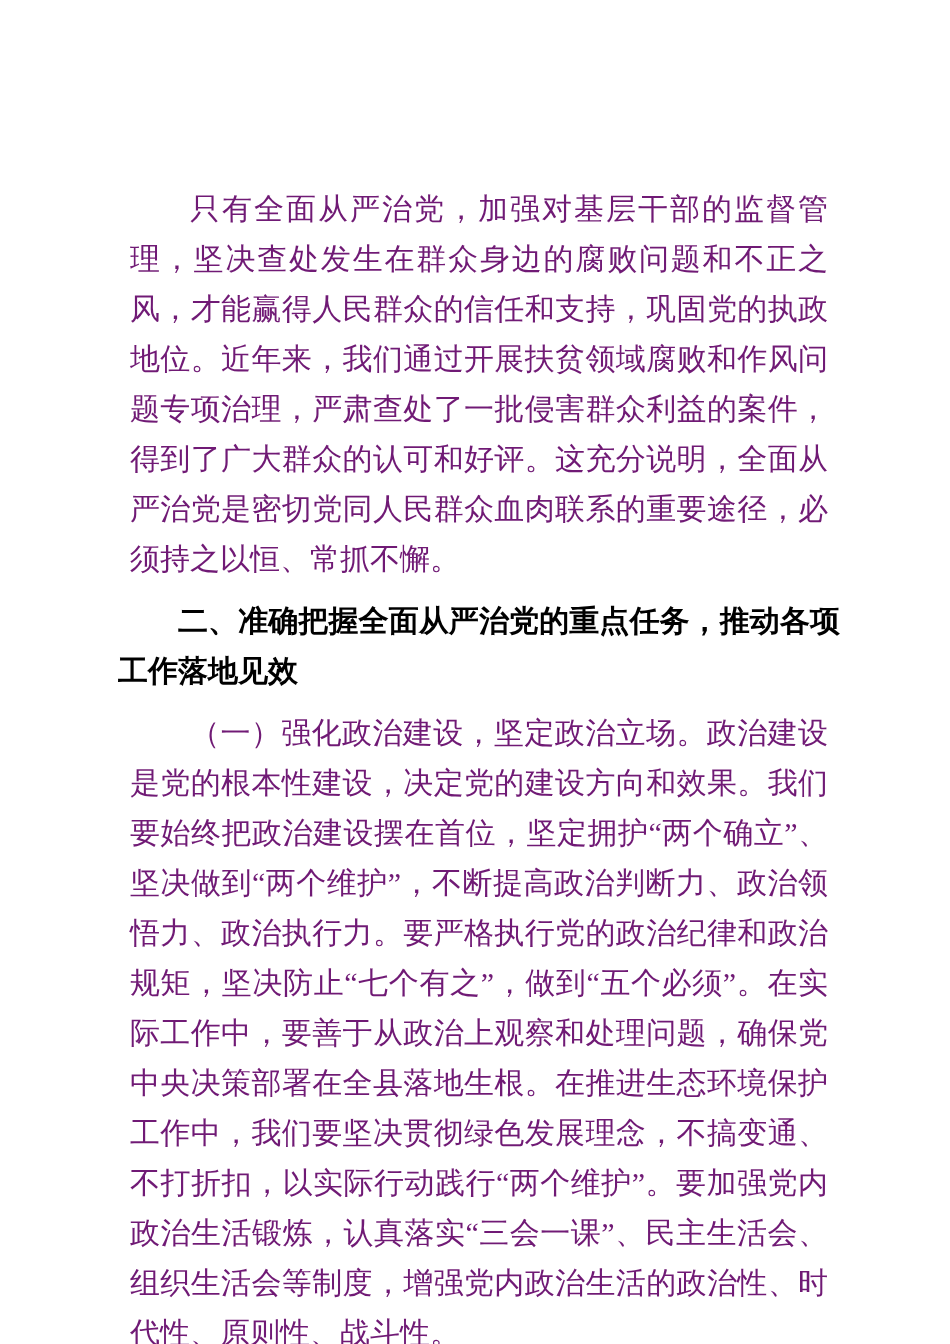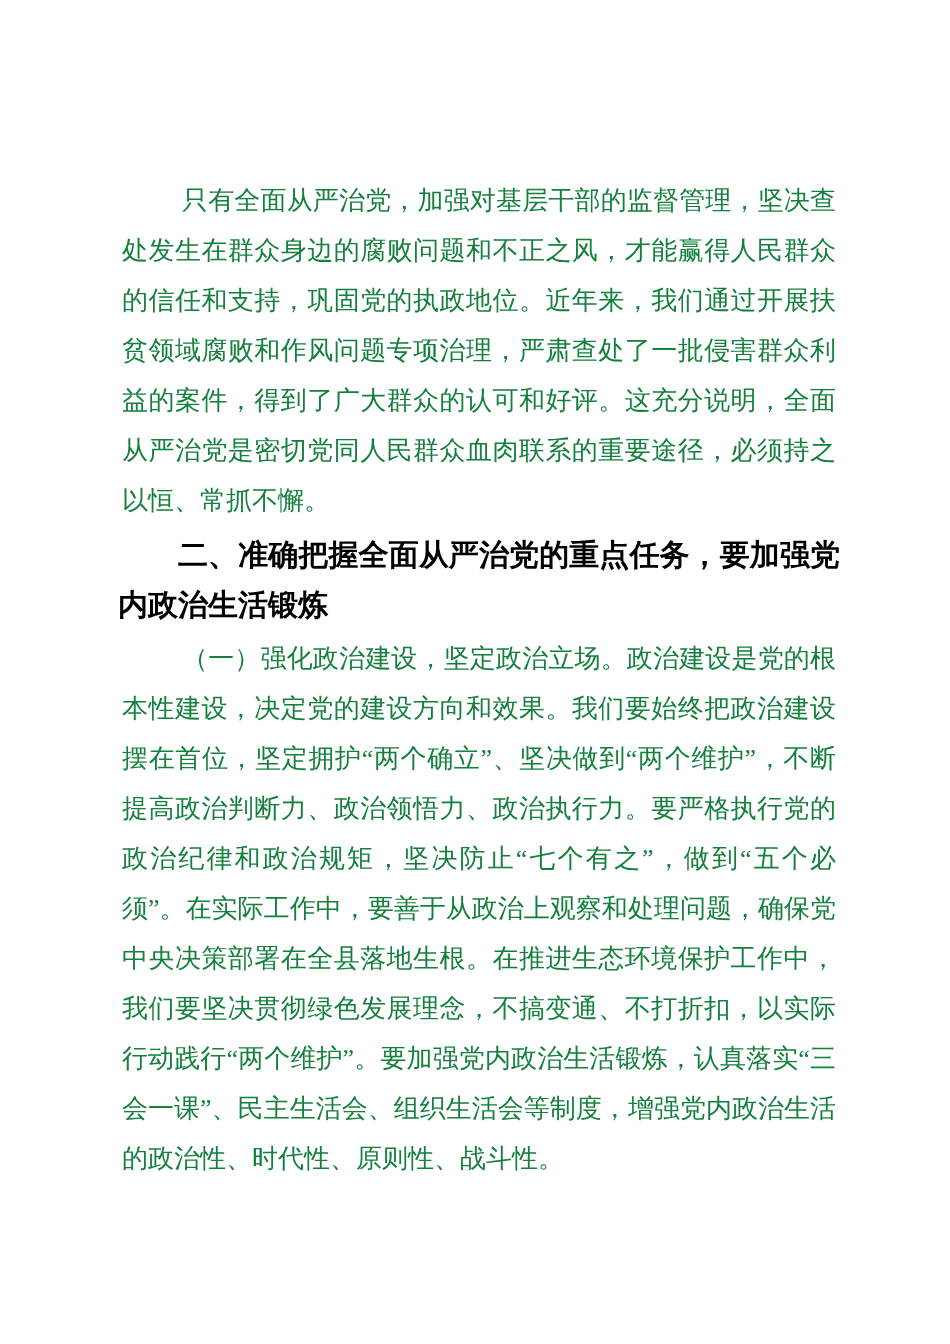--- a/index.html
+++ b/index.html
@@ -17,27 +17,27 @@
   }
   .content {
     position: absolute;
     left: 118px;
     top: 172px;
     width: 722px;
   }
   
   .para {
     font-family: "Liberation Serif", "DejaVu Serif", serif;
-    font-size: 26px;
+    font-size: 30px;
     line-height: 50px;
-    color: #15803d;
+    color: #701a75;
     text-align: justify;
     text-justify: inter-character;
     text-indent: 60px;
-    margin: 4px;
+    margin: 12px;
     letter-spacing: 0px;
     font-weight: 400;
     word-break: break-all;
   }
   
   .heading {
     font-family: "Liberation Sans", "DejaVu Sans", sans-serif;
     font-size: 30px;
     line-height: 50px;
     color: #000000;
@@ -50,18 +50,18 @@
   }
 </style>
 </head>
 <body>
 
 <div class="page">
   <div class="content">
 
     <p class="para">只有全面从严治党，加强对基层干部的监督管理，坚决查处发生在群众身边的腐败问题和不正之风，才能赢得人民群众的信任和支持，巩固党的执政地位。近年来，我们通过开展扶贫领域腐败和作风问题专项治理，严肃查处了一批侵害群众利益的案件，得到了广大群众的认可和好评。这充分说明，全面从严治党是密切党同人民群众血肉联系的重要途径，必须持之以恒、常抓不懈。</p>
 
-    <p class="heading">二、准确把握全面从严治党的重点任务，要加强党内政治生活锻炼</p>
+    <p class="heading">二、准确把握全面从严治党的重点任务，推动各项工作落地见效</p>
 
     <p class="para">（一）强化政治建设，坚定政治立场。政治建设是党的根本性建设，决定党的建设方向和效果。我们要始终把政治建设摆在首位，坚定拥护“两个确立”、坚决做到“两个维护”，不断提高政治判断力、政治领悟力、政治执行力。要严格执行党的政治纪律和政治规矩，坚决防止“七个有之”，做到“五个必须”。在实际工作中，要善于从政治上观察和处理问题，确保党中央决策部署在全县落地生根。在推进生态环境保护工作中，我们要坚决贯彻绿色发展理念，不搞变通、不打折扣，以实际行动践行“两个维护”。要加强党内政治生活锻炼，认真落实“三会一课”、民主生活会、组织生活会等制度，增强党内政治生活的政治性、时代性、原则性、战斗性。</p>
 
   </div>
 </div>
 
 </body></html>

